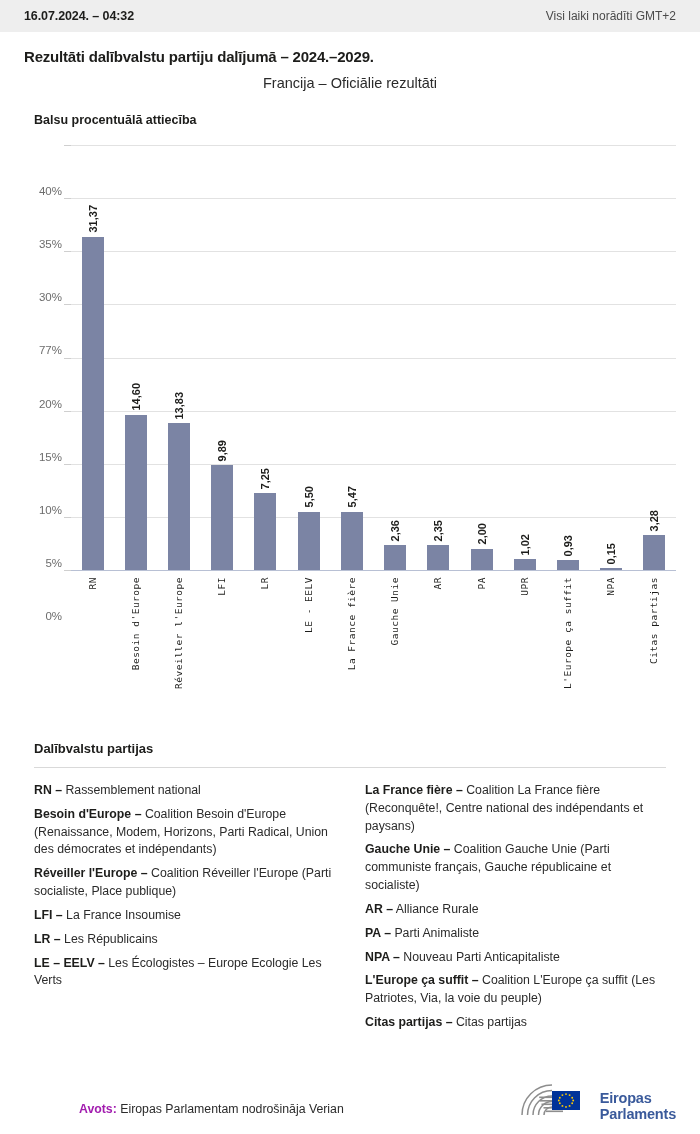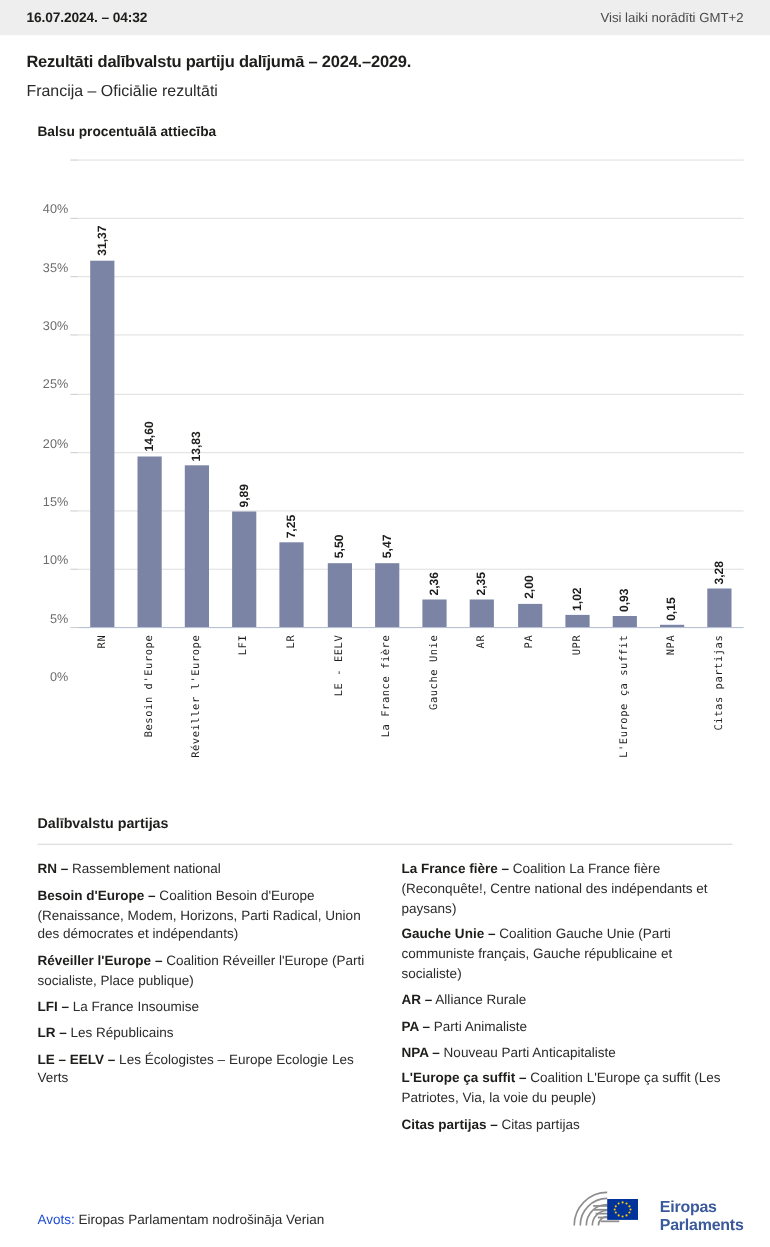--- a/index.html
+++ b/index.html
@@ -41,20 +41,21 @@
     font-weight: bold;
     letter-spacing: -0.2px;
     margin: 0 0 10px 0;
     color: #1d1d1b;
   }
   #subtitle {
     font-size: 14.5px;
     font-weight: normal;
     margin: 0;
     color: #2b2b2b;
+    text-align: center;
   }
 
   
   #chart-section { padding: 22px 24px 0 24px; }
   #chart-heading {
     font-size: 12.5px;
     font-weight: bold;
     margin: 0 0 18px 10px;
     color: #1d1d1b;
   }
@@ -163,21 +164,21 @@
     height: 66px;
     padding: 0 24px;
   }
   #source {
     position: absolute;
     left: 34px;
     bottom: 18px;
     font-size: 12.3px;
     color: #2b2b2b;
   }
-  #source .lbl { font-weight: normal; color: #1d4ed8; }
+  #source .lbl { font-weight: bold; color: #a21caf; margin-left: 45px; }
   #ep-logo {
     position: absolute;
     right: 24px;
     bottom: 12px;
     display: flex;
     align-items: flex-end;
     gap: 9px;
   }
   #ep-logo .mark { display: block; }
   #ep-logo .wordmark {
@@ -215,21 +216,21 @@
         <div class="tickmark" style="top: 318.75px;"></div>
         <div class="ytick" style="top: 318.75px;">10%</div>
         <div class="gridline" style="top: 265.625px;"></div>
         <div class="tickmark" style="top: 265.625px;"></div>
         <div class="ytick" style="top: 265.625px;">15%</div>
         <div class="gridline" style="top: 212.5px;"></div>
         <div class="tickmark" style="top: 212.5px;"></div>
         <div class="ytick" style="top: 212.5px;">20%</div>
         <div class="gridline" style="top: 159.375px;"></div>
         <div class="tickmark" style="top: 159.375px;"></div>
-        <div class="ytick" style="top: 159.375px;">25%</div>
+        <div class="ytick" style="top: 159.375px;">77%</div>
         <div class="gridline" style="top: 106.25px;"></div>
         <div class="tickmark" style="top: 106.25px;"></div>
         <div class="ytick" style="top: 106.25px;">30%</div>
         <div class="gridline" style="top: 53.125px;"></div>
         <div class="tickmark" style="top: 53.125px;"></div>
         <div class="ytick" style="top: 53.125px;">35%</div>
         <div class="gridline" style="top: 0px;"></div>
         <div class="tickmark" style="top: 0px;"></div>
         <div class="ytick" style="top: 0px;">40%</div>
         <div class="bar" style="left: 10.6071px; height: 333.306px; background: rgb(123, 132, 164);">

